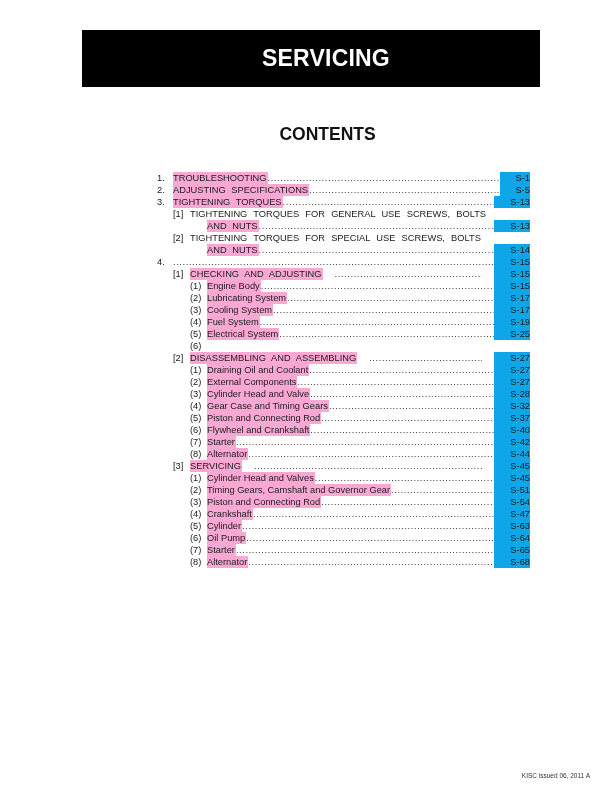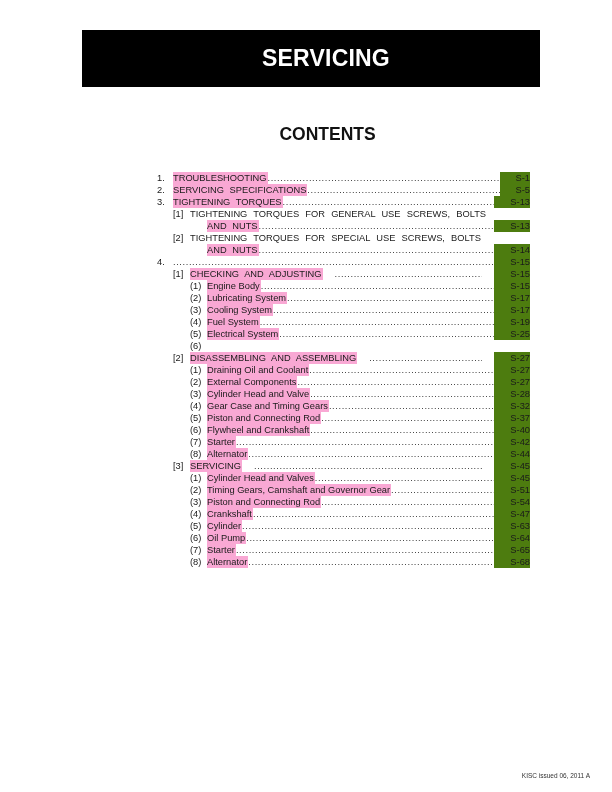--- a/index.html
+++ b/index.html
@@ -78,21 +78,21 @@
       white-space: nowrap;
       letter-spacing: 0.6px;
       color: #333;
     }
     .dots::after {
       content: "........................................................................................................................................................................................................";
     }
     .page {
       flex: 0 0 auto;
       padding-left: 16px;
-      background: #4d7c0f;
+      background: #0ea5e9;
     }
     .wide { word-spacing: 3px; }
     .lvl1 .num { left: 0; }
     .lvl1 .entry { left: 16px; }
     .lvl2 .num { left: 16px; }
     .lvl2 .entry { left: 33px; gap: 12px; }
     .lvl3 .num { left: 33px; }
     .lvl3 .entry { left: 50px; }
     .wrap-line {
       position: absolute;
@@ -125,21 +125,21 @@
     <span class="entry">
         <span class="label">TROUBLESHOOTING</span>
         <span class="dots"></span>
         <span class="page">S-1</span>
       </span>
   </div>
 
   <div class="row lvl1">
     <span class="num">2.</span>
     <span class="entry">
-        <span class="label wide">SERVICING  SPECIFICATIONS</span>
+        <span class="label wide">ADJUSTING  SPECIFICATIONS</span>
         <span class="dots"></span>
         <span class="page">S-5</span>
       </span>
   </div>
 
   <div class="row lvl1">
     <span class="num">3.</span>
     <span class="entry">
         <span class="label wide">TIGHTENING  TORQUES</span>
         <span class="dots"></span>

